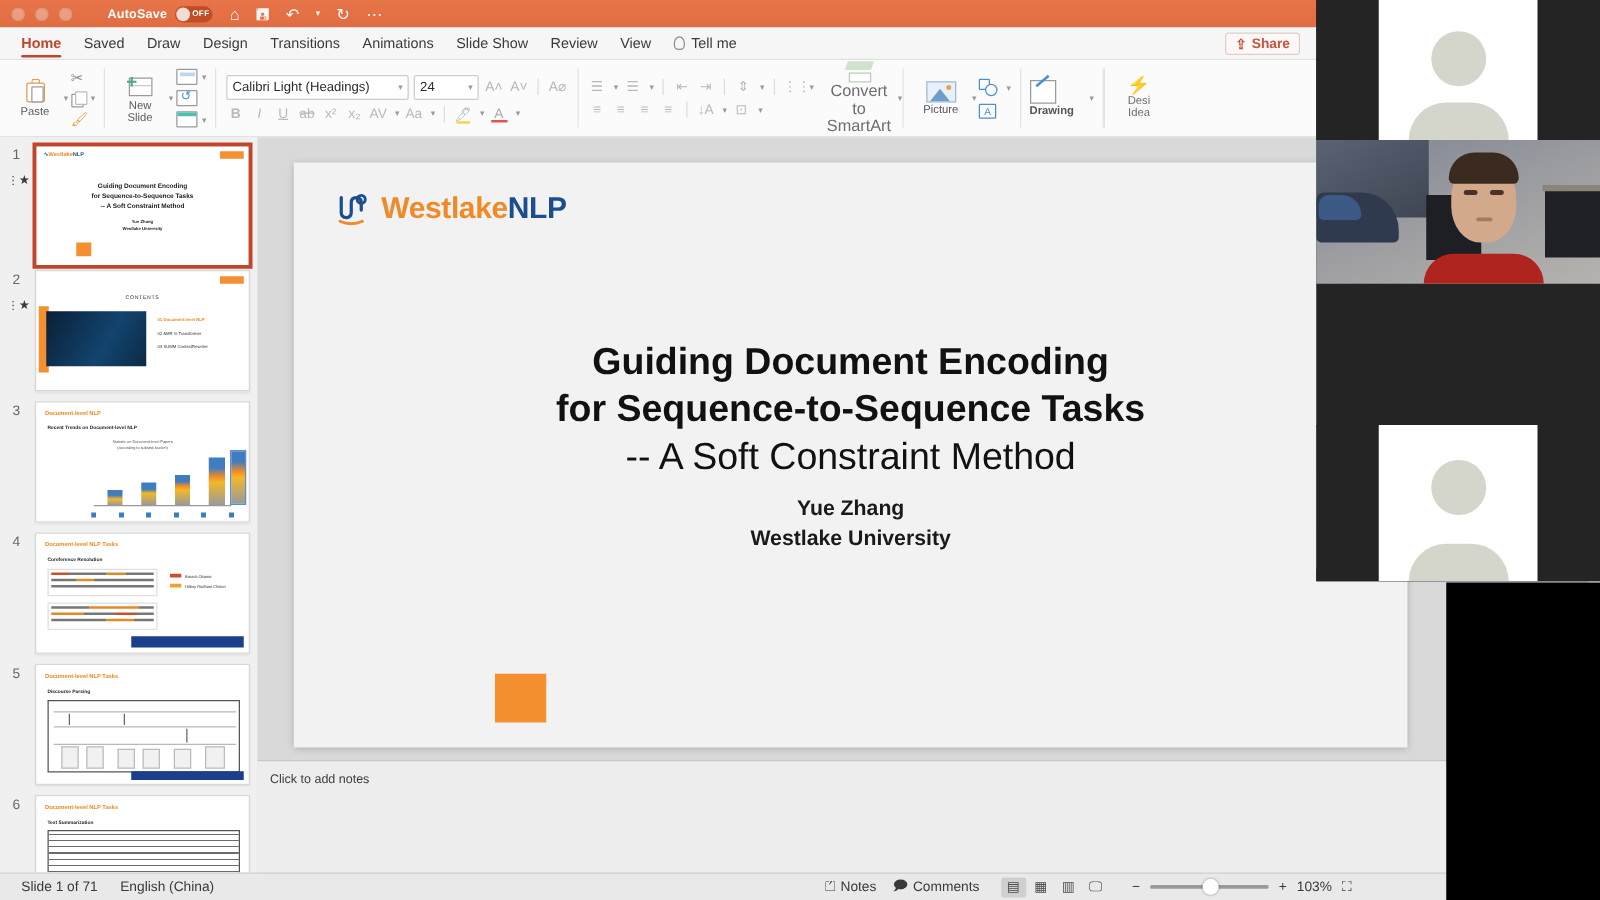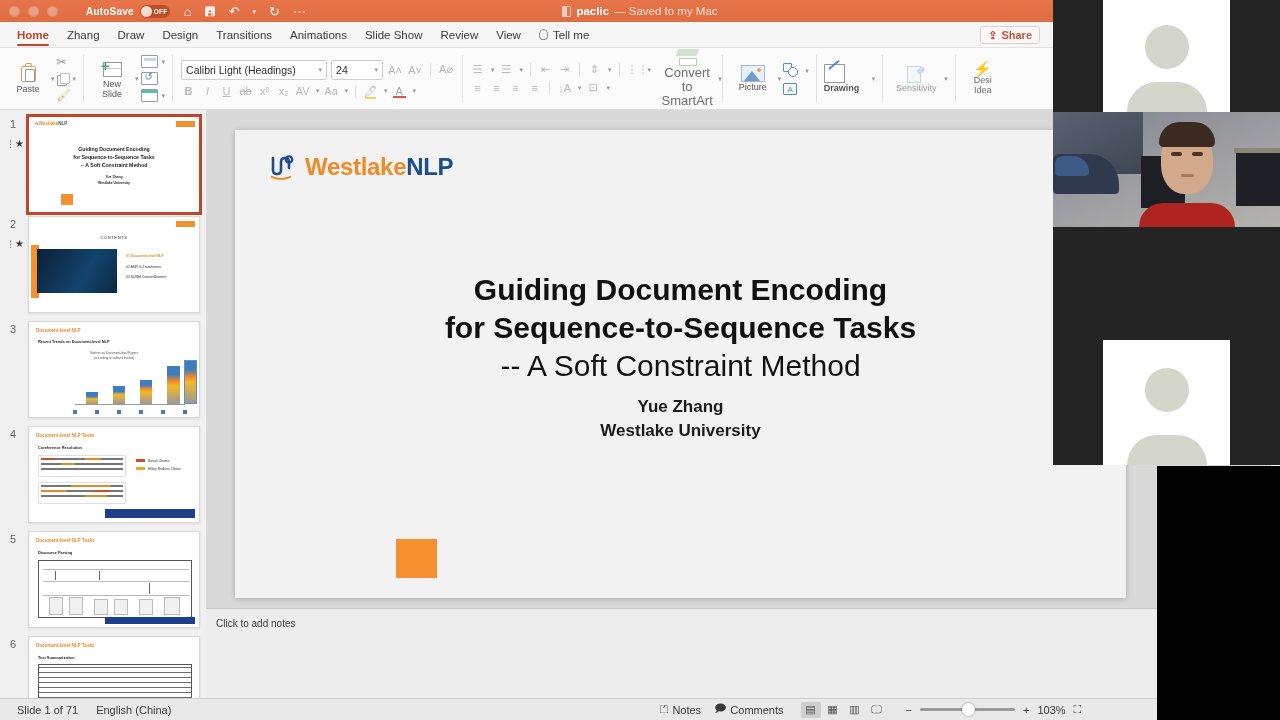--- a/index.html
+++ b/index.html
@@ -243,30 +243,25 @@
       </span>
     </div>
     <div class="tb-icons">
       <span class="tb-ic">⌂</span>
       <span class="tb-ic">🖪</span>
       <span class="tb-ic">↶</span>
       <span class="tb-ic" style="font-size:7px">▾</span>
       <span class="tb-ic">↻</span>
       <span class="tb-ic">⋯</span>
     </div>
-    <div class="doc-title">
-      <span class="doc-ico"></span>
-      <span class="nm">paclic</span>
-      <span class="sv">— Saved to my Mac</span>
-    </div>
   </div>
 
   <div class="tabsbar">
     <div class="tab active">Home</div>
-    <div class="tab">Zhang</div>
+    <div class="tab">Saved</div>
     <div class="tab">Draw</div>
     <div class="tab">Design</div>
     <div class="tab">Transitions</div>
     <div class="tab">Animations</div>
     <div class="tab">Slide Show</div>
     <div class="tab">Review</div>
     <div class="tab">View</div>
     <div class="tab tellme">
       <span class="bulb"></span>
       <span>Tell me</span>
@@ -429,27 +424,20 @@
 
     <div class="rgroup">
       <div class="drawbox">
         <span class="drawic"></span>
         <span class="lbl" style="font-size:9px;color:#555;font-weight:600">Drawing</span>
       </div>
       <span class="chev">▾</span>
     </div>
     <div class="rsep"></div>
 
-    <div class="rgroup">
-      <div class="sensbox">
-        <span class="sensic"></span>
-        <span class="lbl" style="font-size:9px;color:#9a9a9a">Sensitivity</span>
-      </div>
-      <span class="chev">▾</span>
-    </div>
     <div class="rsep"></div>
 
     <div class="rgroup">
       <div class="designbox">
         <span class="bolt">⚡</span>
         <span class="lbl" style="font-size:9px;color:#6d6d6d;text-align:center;line-height:1.1">
           <span>Desi</span><br>
           <span>Idea</span>
         </span>
       </div>

